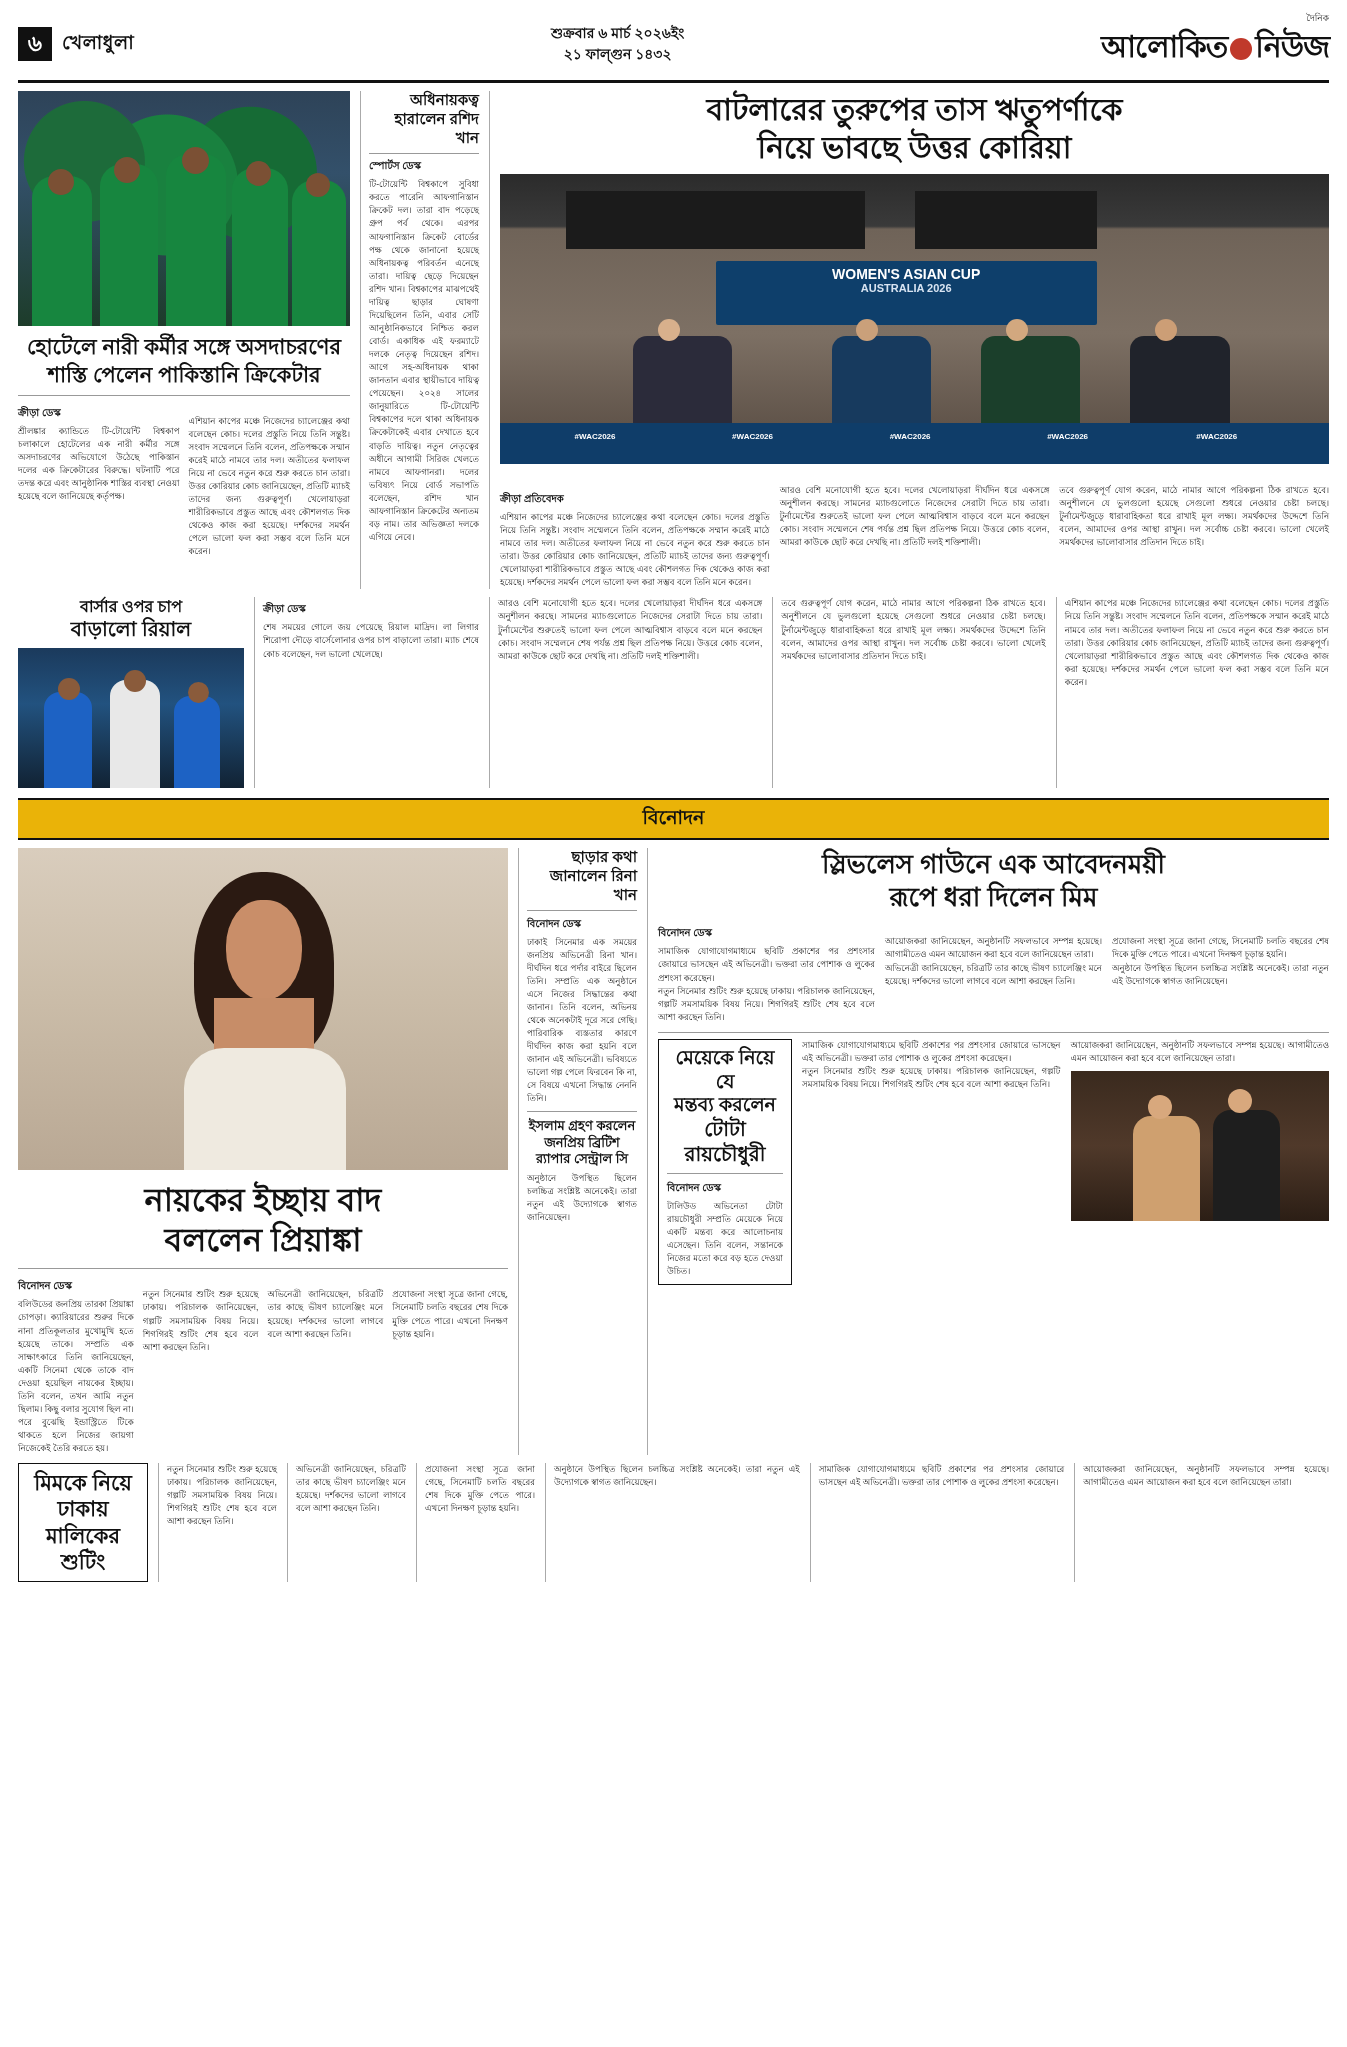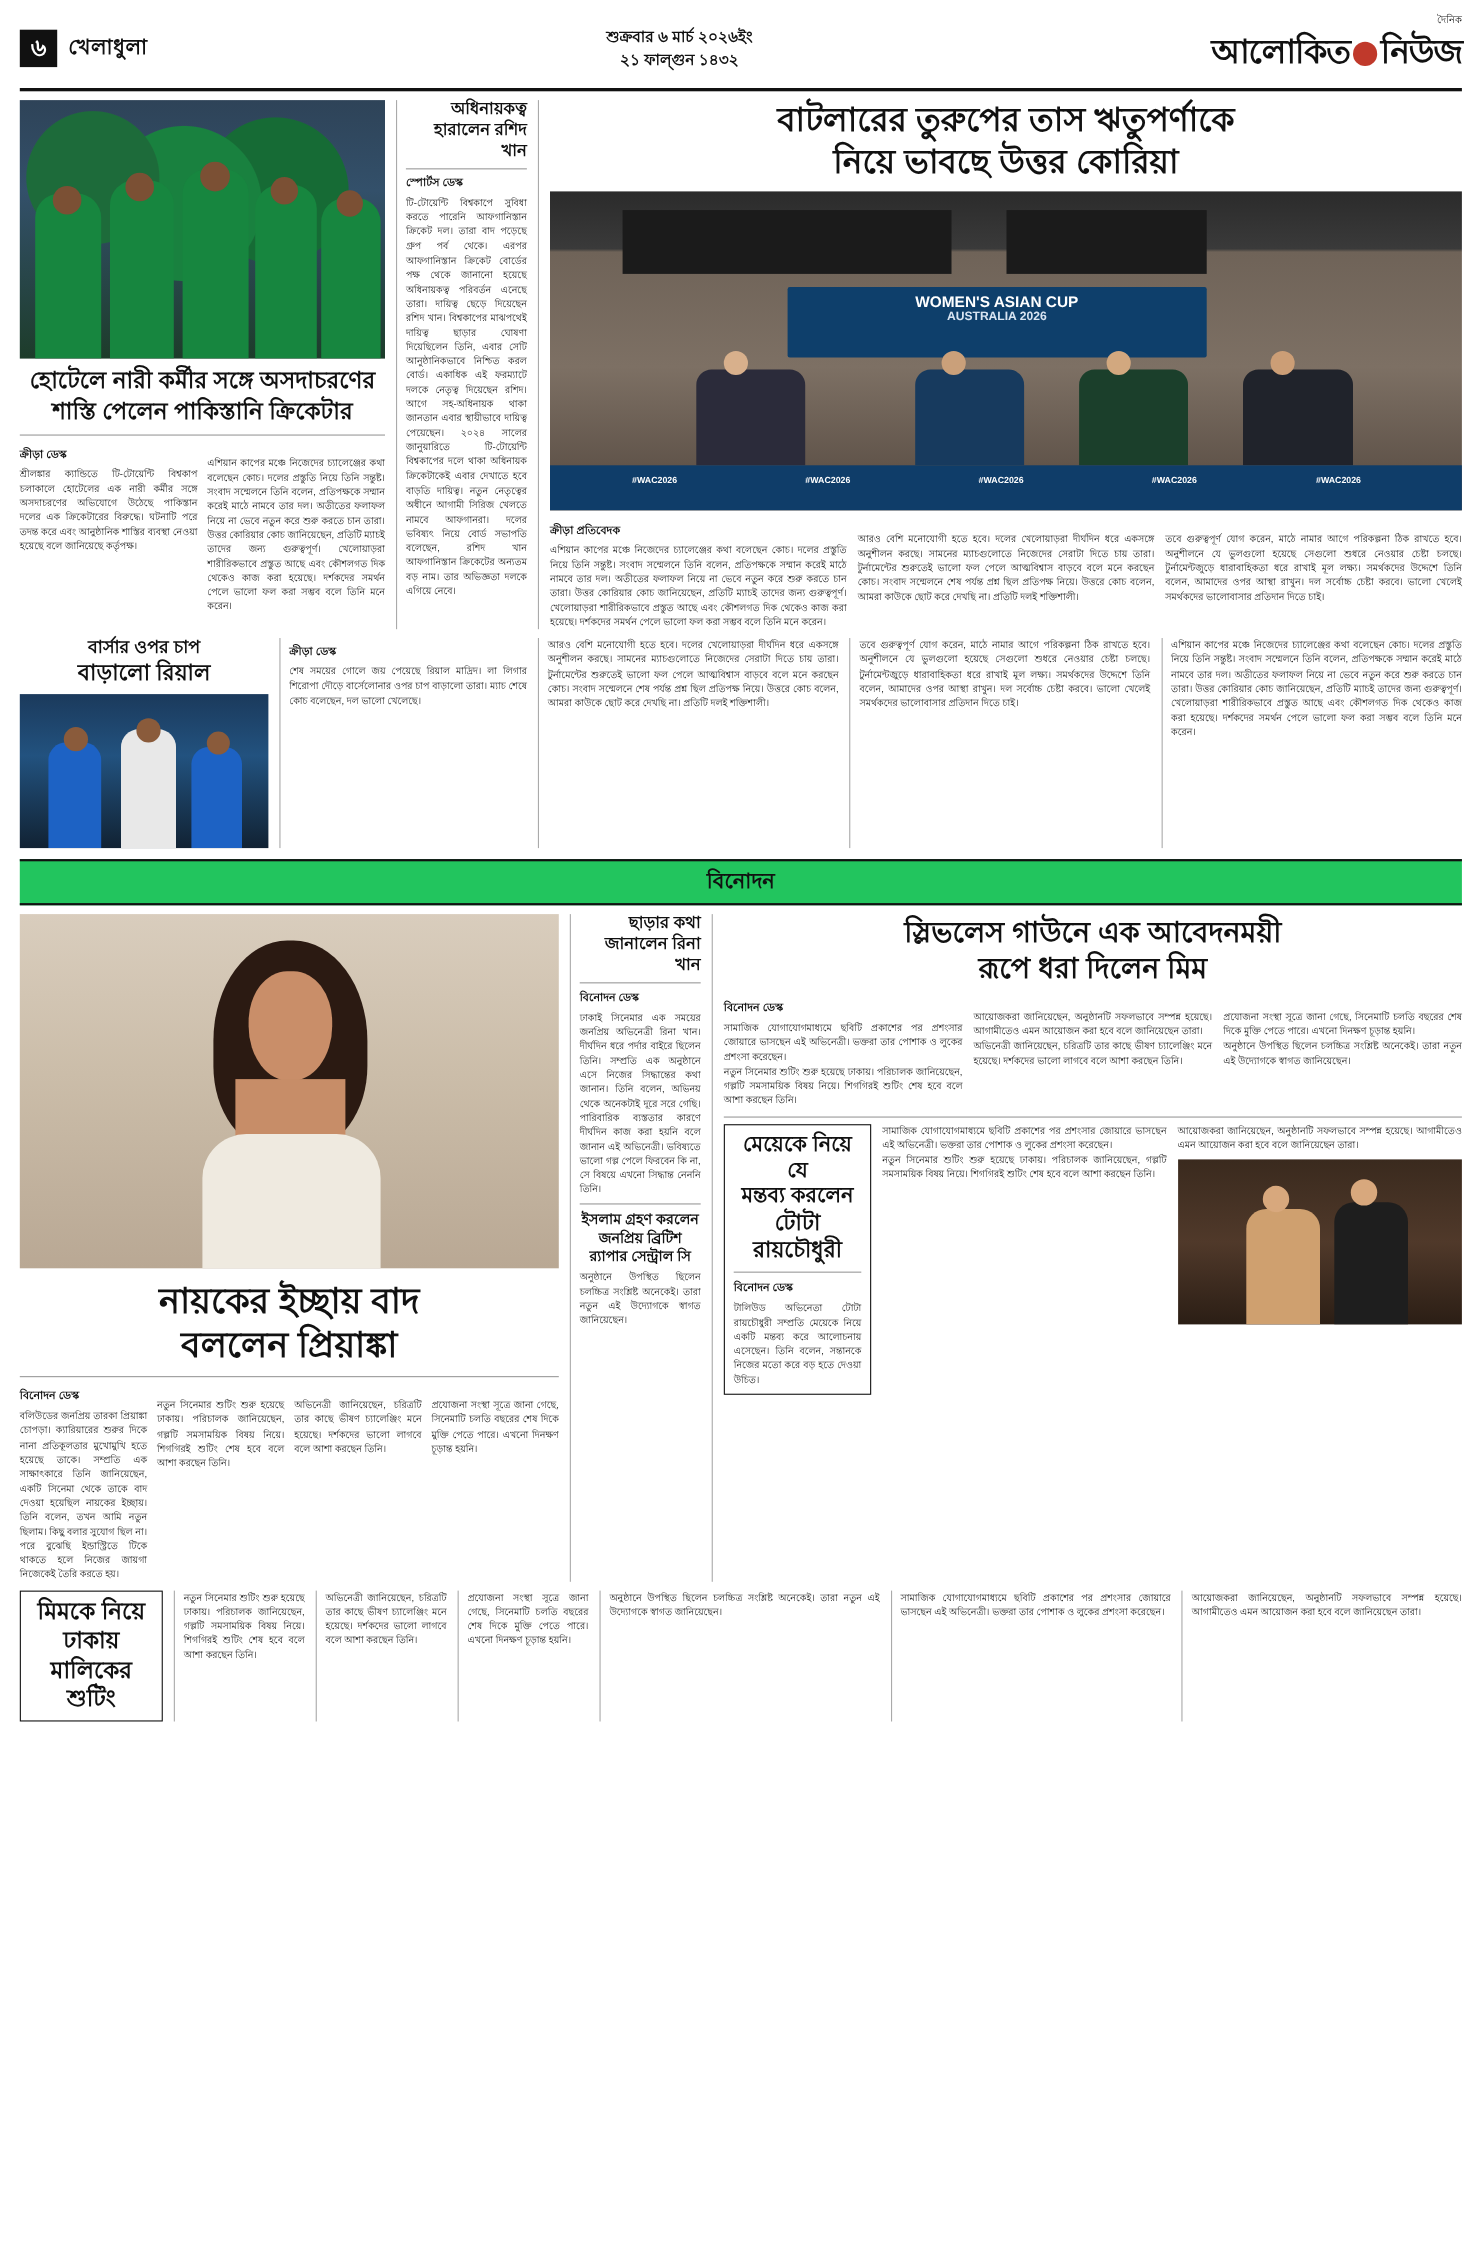--- a/index.html
+++ b/index.html
@@ -57,21 +57,21 @@
   .pp-dress{position:absolute;background:#efeae0;border-radius:40px 40px 0 0;}
   .pp-shoulder{position:absolute;background:#c78d68;}
 
   
   .photo-couple{background:linear-gradient(180deg,#3a2a1e 0%,#50392a 50%,#2b1e15 100%);}
   .cp-a{position:absolute;bottom:0;background:#cfa06f;border-radius:18px 18px 0 0;}
   .cp-b{position:absolute;bottom:0;background:#1e1e1e;border-radius:18px 18px 0 0;}
   .cp-h{position:absolute;border-radius:50%;background:#d8a87d;}
 
   
-  .band{border-top:2px solid #111;border-bottom:2px solid #111;background:#22c55e;text-align:center;font-size:19px;font-weight:bold;padding:3px 0;margin:10px 0 8px 0;}
+  .band{border-top:2px solid #111;border-bottom:2px solid #111;background:#eab308;text-align:center;font-size:19px;font-weight:bold;padding:3px 0;margin:10px 0 8px 0;}
   .vline{border-left:1px solid #aaa;}
   .boxed{border:1px solid #111;padding:6px 8px;box-sizing:border-box;}
 </style>
 </head>
 <body>
 
 <div class="page">
 
   <div class="masthead">
     <div class="mh-left">
@@ -164,21 +164,21 @@
           <div class="pp-head" style="left:79%;top:50%;width:22px;height:22px;background:#cc9e76;"></div>
           <div class="pp-table" style="left:0;top:86%;width:100%;height:14%;"></div>
           <div class="pp-tag" style="left:9%;top:89%;">#WAC2026</div>
           <div class="pp-tag" style="left:28%;top:89%;">#WAC2026</div>
           <div class="pp-tag" style="left:47%;top:89%;">#WAC2026</div>
           <div class="pp-tag" style="left:66%;top:89%;">#WAC2026</div>
           <div class="pp-tag" style="left:84%;top:89%;">#WAC2026</div>
         </div>
 
         <div style="display:flex;gap:10px;margin-top:6px;">
-          <div style="flex:1;">
+          <div style="flex:1;margin-top:17px;">
             <div class="byline">ক্রীড়া প্রতিবেদক</div>
             <div class="body">এশিয়ান কাপের মঞ্চে নিজেদের চ্যালেঞ্জের কথা বলেছেন কোচ। দলের প্রস্তুতি নিয়ে তিনি সন্তুষ্ট। সংবাদ সম্মেলনে তিনি বলেন, প্রতিপক্ষকে সম্মান করেই মাঠে নামবে তার দল। অতীতের ফলাফল নিয়ে না ভেবে নতুন করে শুরু করতে চান তারা।
 
 উত্তর কোরিয়ার কোচ জানিয়েছেন, প্রতিটি ম্যাচই তাদের জন্য গুরুত্বপূর্ণ। খেলোয়াড়রা শারীরিকভাবে প্রস্তুত আছে এবং কৌশলগত দিক থেকেও কাজ করা হয়েছে। দর্শকদের সমর্থন পেলে ভালো ফল করা সম্ভব বলে তিনি মনে করেন।</div>
           </div>
           <div style="flex:1;">
             <div class="body" style="margin-top:14px;">আরও বেশি মনোযোগী হতে হবে। দলের খেলোয়াড়রা দীর্ঘদিন ধরে একসঙ্গে অনুশীলন করছে। সামনের ম্যাচগুলোতে নিজেদের সেরাটা দিতে চায় তারা। টুর্নামেন্টের শুরুতেই ভালো ফল পেলে আত্মবিশ্বাস বাড়বে বলে মনে করছেন কোচ।
 
 সংবাদ সম্মেলনে শেষ পর্যন্ত প্রশ্ন ছিল প্রতিপক্ষ নিয়ে। উত্তরে কোচ বলেন, আমরা কাউকে ছোট করে দেখছি না। প্রতিটি দলই শক্তিশালী।</div>
           </div>

